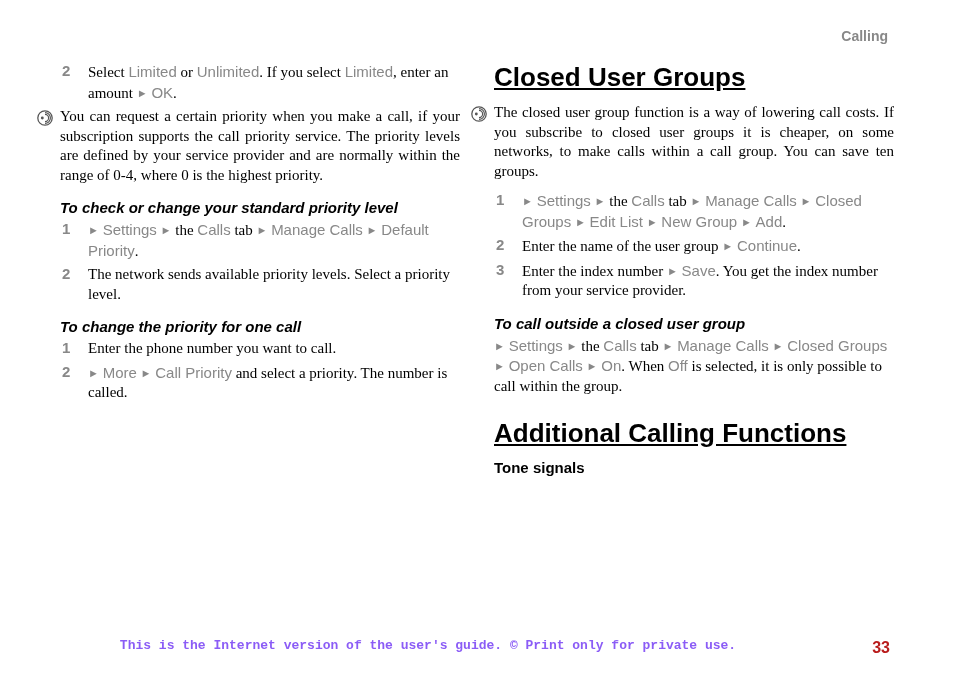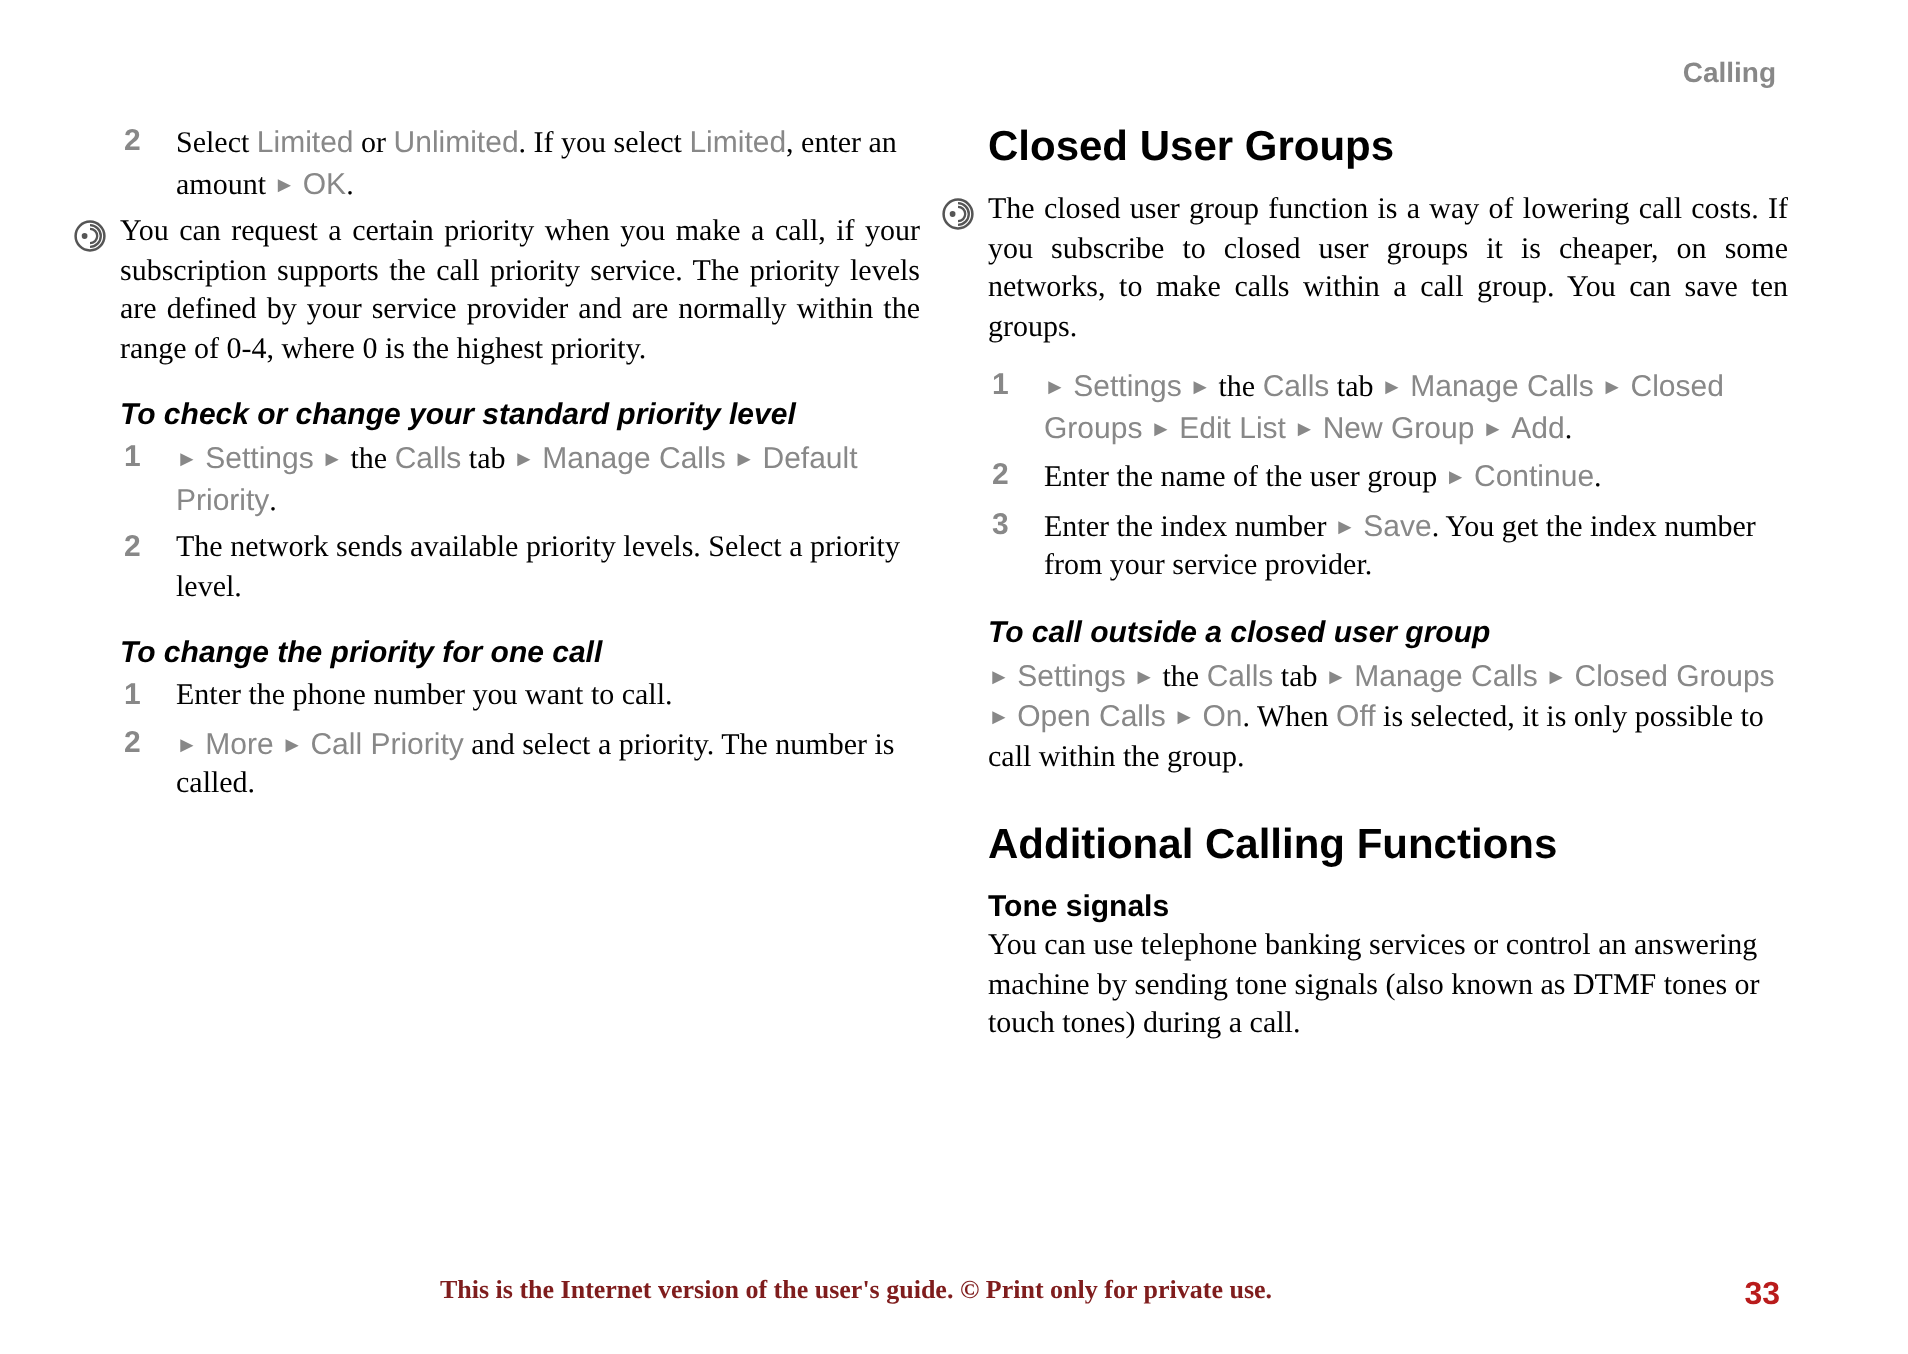--- a/index.html
+++ b/index.html
@@ -44,23 +44,24 @@
     flex-shrink: 0;
     padding-left: 2px;
   }
   .step-body {
     flex: 1;
     line-height: 1.3;
   }
   h2.section {
     font-family: Arial, Helvetica, sans-serif;
     font-weight: 900;
-    font-size: 21px;
+    font-size: 26px;
     margin-top: 22px;
     margin-bottom: 10px;
+    text-decoration: underline;
   }
   h2.section.first { margin-top: 0; }
   .para-with-icon {
     display: flex;
     align-items: flex-start;
     gap: 6px;
     margin-bottom: 10px;
     margin-left: -24px;
   }
   .network-icon {
@@ -89,23 +90,23 @@
     margin-bottom: 2px;
   }
   .bold-sans { font-family: Arial, Helvetica, sans-serif; font-weight: normal; color: #888; }
   .arrow { font-family: Arial, sans-serif; font-size: 11px; color: #888; font-weight: bold; vertical-align: 1px; }
   .footer {
     position: absolute;
     bottom: 24px;
     left: 0;
     width: 856px;
     text-align: center;
-    font-family: Liberation Serif, serif;
-    font-weight: bold;
-    color: #7f1d1d;
+    font-family: Liberation Mono, monospace;
+    font-weight: bold;
+    color: #8b5cf6;
     font-size: 13px;
   }
   .pagenum {
     position: absolute;
     bottom: 20px;
     right: 64px;
     font-family: Arial, Helvetica, sans-serif;
     font-weight: 900;
     font-size: 16px;
     color: #b91c1c;
@@ -196,18 +197,17 @@
       </div>
     </div>
 
     <h3 class="sub">To call outside a closed user group</h3>
     <div class="ind-body">
       <span class="arrow">►</span> <span class="bold-sans">Settings</span> <span class="arrow">►</span><span> the </span><span class="bold-sans">Calls</span><span> tab </span><span class="arrow">►</span> <span class="bold-sans">Manage Calls</span> <span class="arrow">►</span> <span class="bold-sans">Closed Groups</span> <span class="arrow">►</span> <span class="bold-sans">Open Calls</span> <span class="arrow">►</span> <span class="bold-sans">On</span><span>. When </span><span class="bold-sans">Off</span><span> is selected, it is only possible to call within the group.</span>
     </div>
 
     <h2 class="section">Additional Calling Functions</h2>
     <h4 class="mini">Tone signals</h4>
-    <div class="para" style="text-align:left">You can use telephone banking services or control an answering machine by sending tone signals (also known as DTMF tones or touch tones) during a call.</div>
   </div>
 </div>
 
 <div class="footer">This is the Internet version of the user's guide. © Print only for private use.</div>
 <div class="pagenum">33</div>
 
 </body></html>

